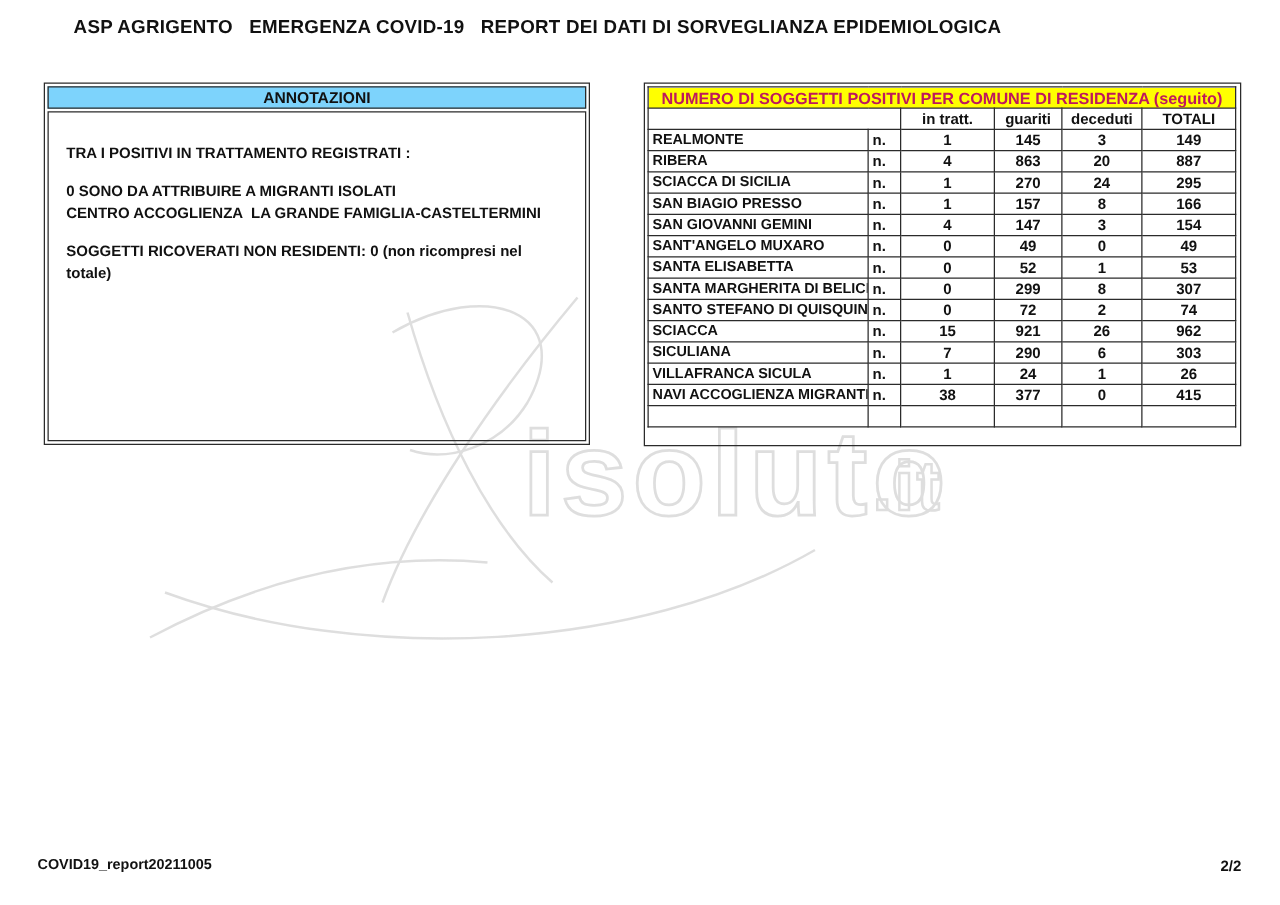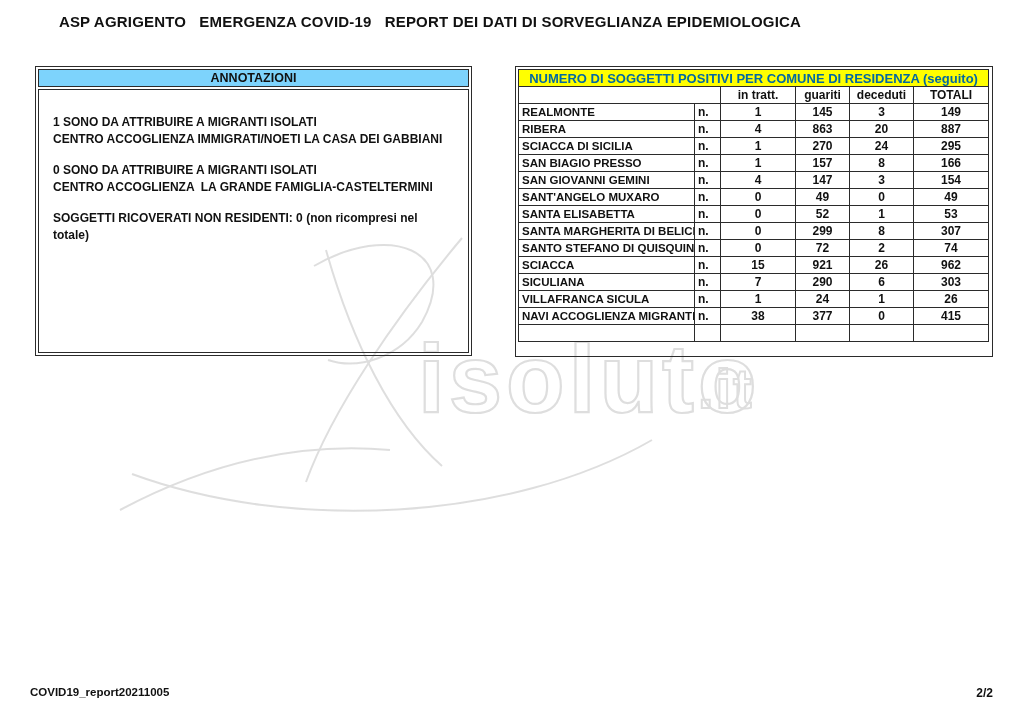--- a/index.html
+++ b/index.html
@@ -23,21 +23,21 @@
   .annotations-body{
     border:1px solid #2b2b2b;height:264px;box-sizing:border-box;
     padding:24px 14px 0 14px;font-size:12px;font-weight:bold;
   }
   .annot-para{margin:0 0 14px 0;}
   .annot-line{line-height:17px;white-space:pre-wrap;}
   
   .table-box{left:515px;top:66px;width:478px;height:291px;}
   table.comuni{border-collapse:collapse;table-layout:fixed;width:470px;font-size:12px;font-weight:bold;}
   table.comuni td{border:1px solid #2b2b2b;padding:0 3px;height:16px;line-height:15px;overflow:hidden;white-space:nowrap;}
-  td.tbl-title{background:#ffff00;color:#0369a1;text-align:center;font-size:13px;height:15px;}
+  td.tbl-title{background:#ffff00;color:#be185d;text-align:center;font-size:13px;height:15px;}
   td.col-head{text-align:center;}
   td.cell-name{text-align:left;font-size:11.5px;}
   td.cell-n{text-align:left;padding:0 2px;}
   td.cell-num{text-align:center;}
   col.c-name{width:176px;}col.c-n{width:26px;}col.c-it{width:75px;}
   col.c-gu{width:54px;}col.c-de{width:64px;}col.c-to{width:75px;}
   
   .footer-left{position:absolute;left:30px;top:686px;font-size:11.5px;font-weight:bold;z-index:2;}
   .footer-right{position:absolute;right:31px;top:686px;font-size:12px;font-weight:bold;z-index:2;}
 </style>
@@ -55,22 +55,21 @@
     <path d="M 30,300 C 120,252 210,232 300,240"></path>
   </g>
   <text x="328" y="202" font-family="Liberation Sans, sans-serif" font-size="96" font-weight="bold" fill="none" stroke="#d9d9d9" stroke-width="2.2" letter-spacing="4">isoluto</text>
   <text x="608" y="198" font-family="Liberation Sans, sans-serif" font-size="56" font-weight="bold" fill="none" stroke="#d9d9d9" stroke-width="2" letter-spacing="2">.it</text>
 </svg>
 
 <div class="dbl-box annotations-box">
   <div class="box-header">ANNOTAZIONI</div>
   <div class="annotations-body">
       <div class="annot-para">
-        <div class="annot-line">1 SONO DA ATTRIBUIRE A MIGRANTI ISOLATI</div>
-        <div class="annot-line">CENTRO ACCOGLIENZA IMMIGRATI/NOETI LA CASA DEI GABBIANI</div>
+        <div class="annot-line">TRA I POSITIVI IN TRATTAMENTO REGISTRATI :</div>
       </div>
       <div class="annot-para">
         <div class="annot-line">0 SONO DA ATTRIBUIRE A MIGRANTI ISOLATI</div>
         <div class="annot-line">CENTRO ACCOGLIENZA  LA GRANDE FAMIGLIA-CASTELTERMINI</div>
       </div>
       <div class="annot-para">
         <div class="annot-line">SOGGETTI RICOVERATI NON RESIDENTI: 0 (non ricompresi nel totale)</div>
       </div>
     </div>
 </div>

